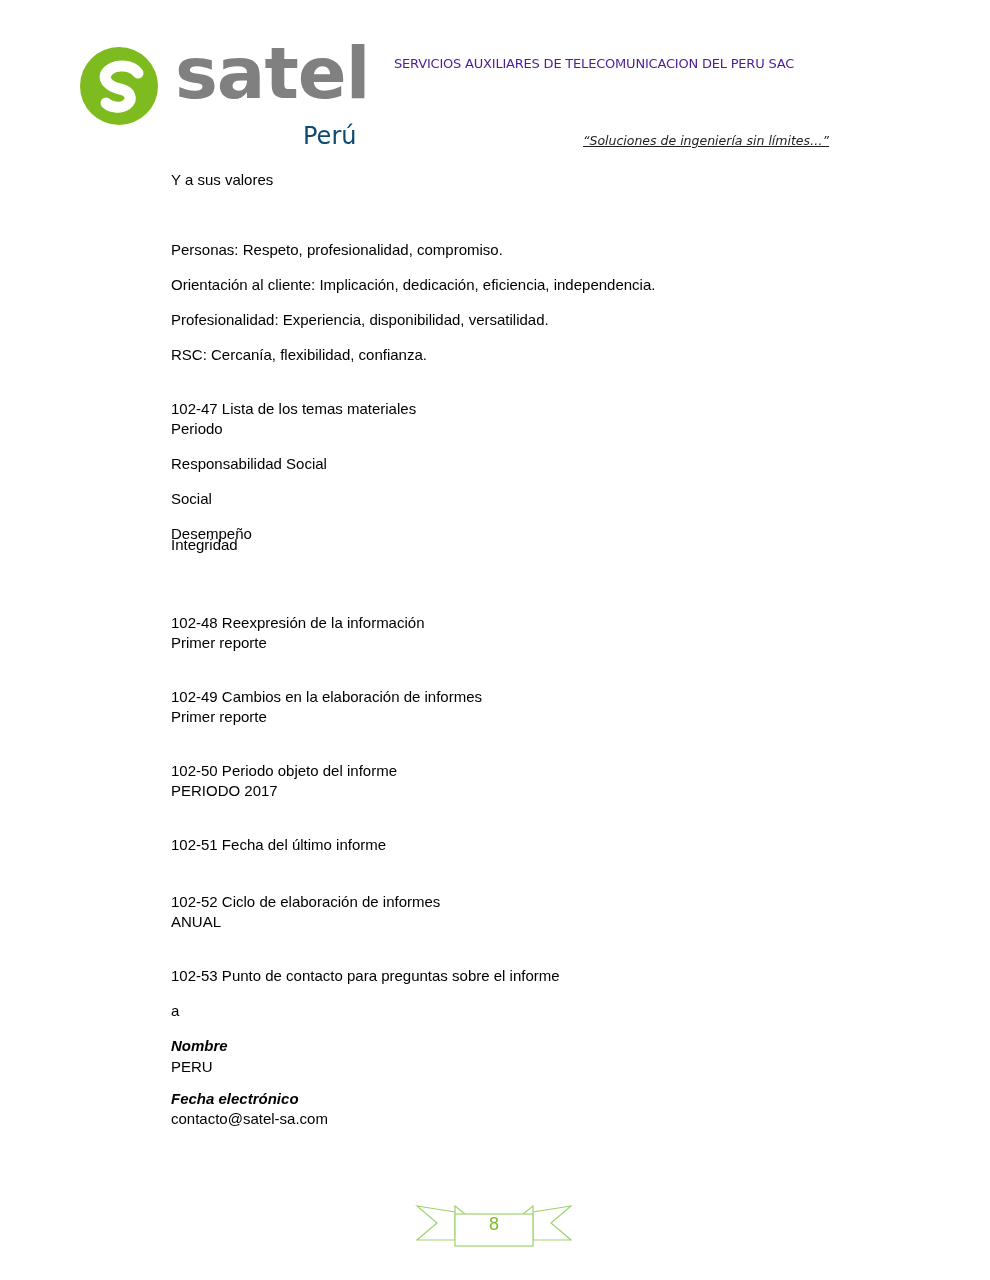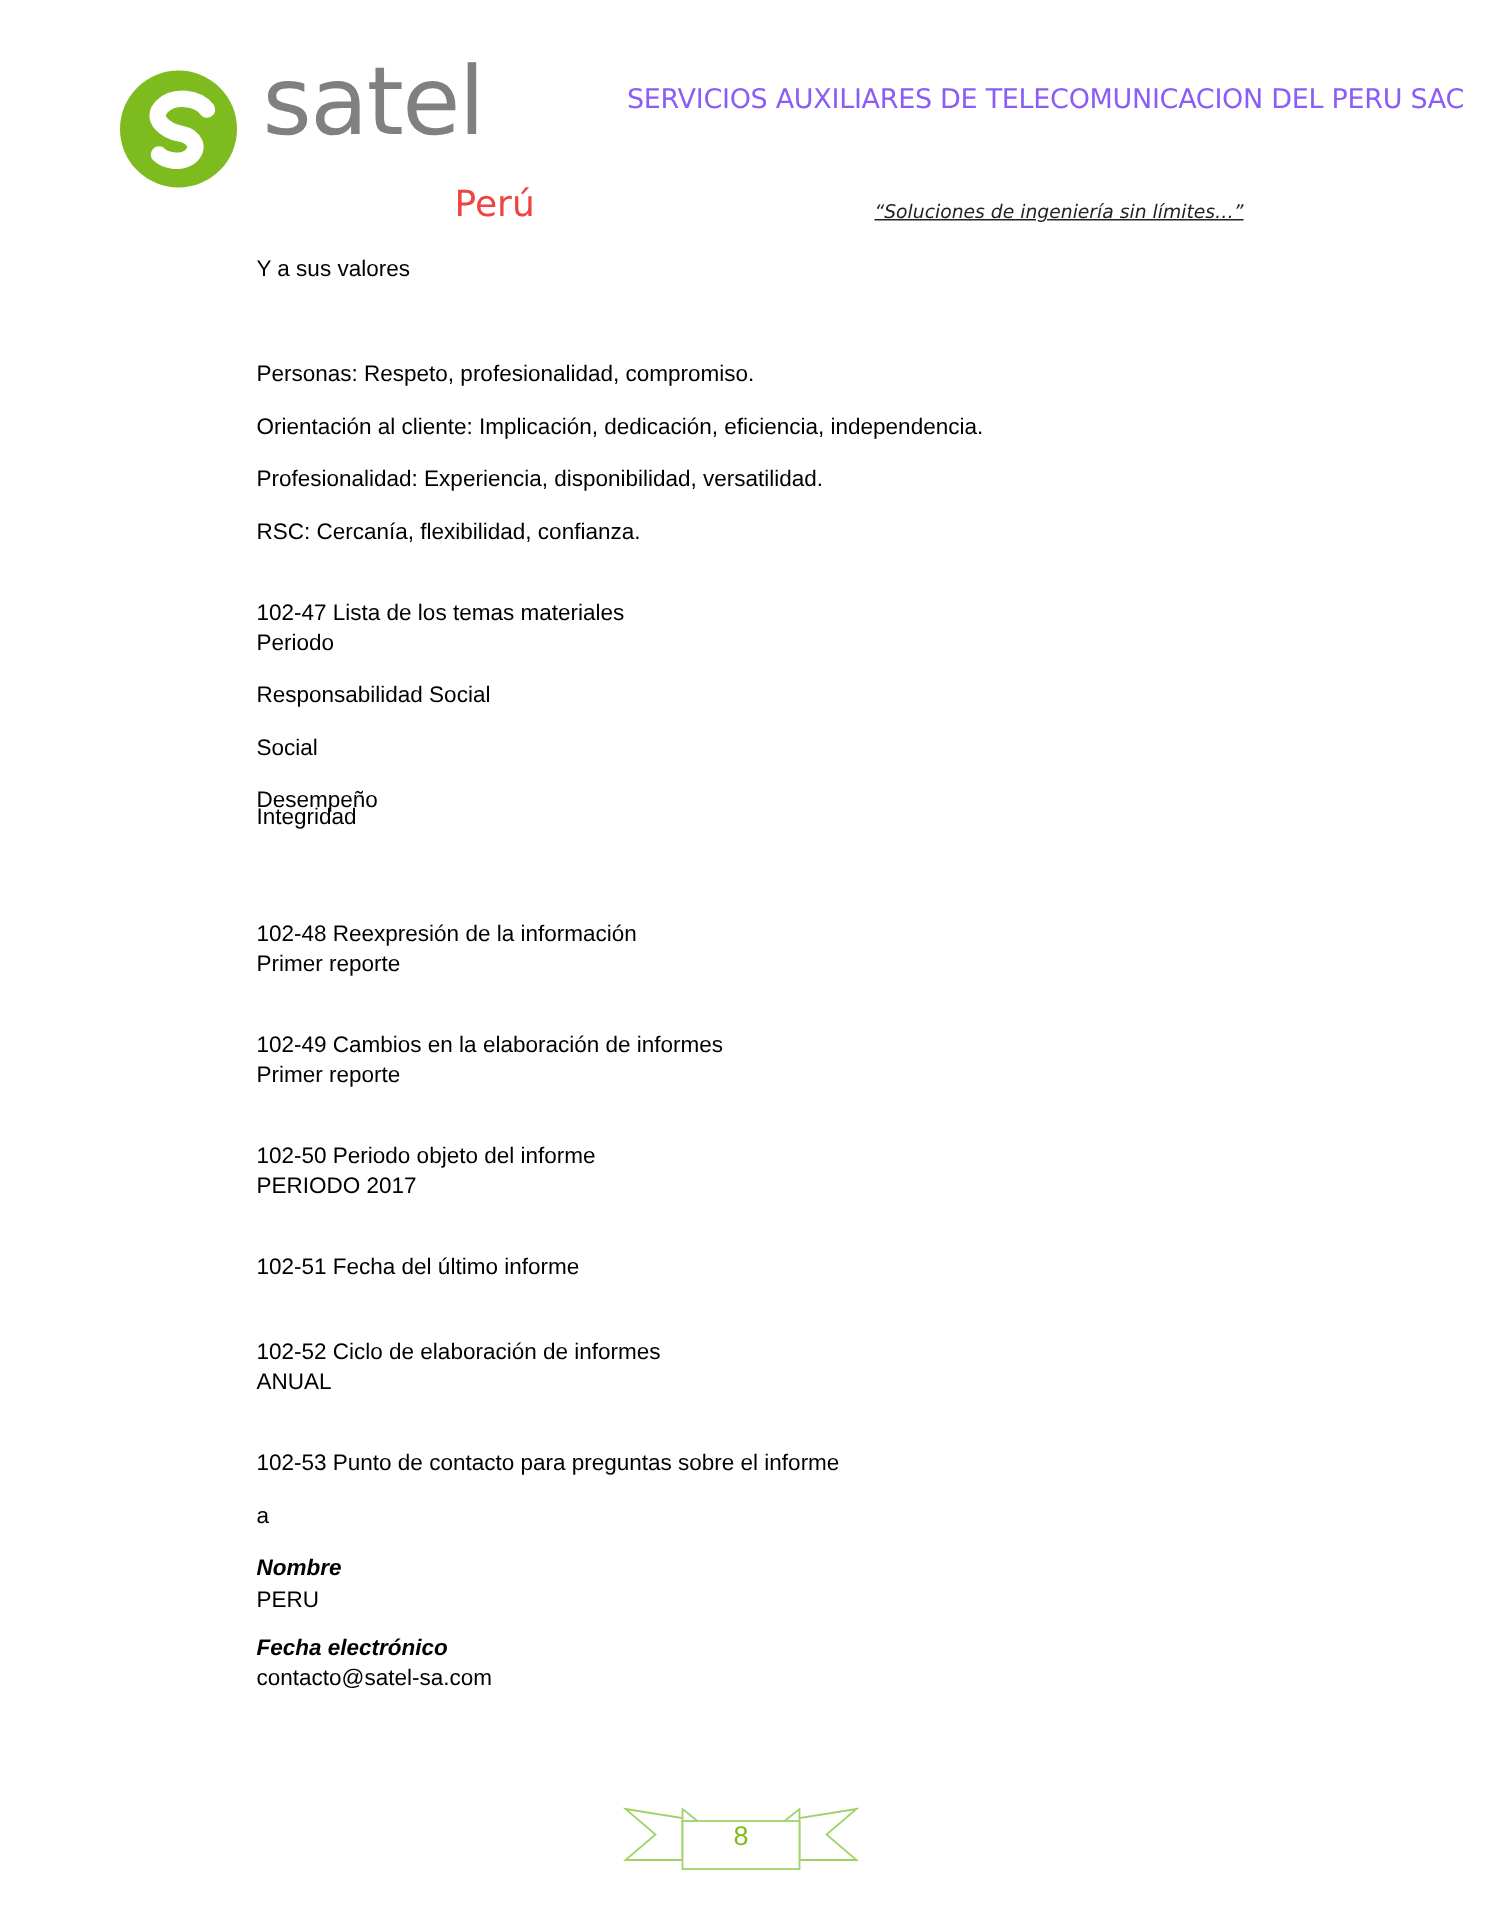--- a/index.html
+++ b/index.html
@@ -1,21 +1,21 @@
 <!DOCTYPE html>
 <html><head>
 <meta charset="utf-8">
 <style>
   html, body { margin: 0; padding: 0; background: #ffffff; }
   body { width: 990px; height: 1280px; position: relative; overflow: hidden; font-family: "Liberation Sans", sans-serif; color: #000; }
   .logo { position: absolute; left: 80px; top: 45px; width: 290px; height: 110px; }
   .logo-circle { position: absolute; left: 0; top: 2px; width: 78px; height: 78px; border-radius: 50%; background: #7dbb1e; overflow: hidden; }
-  .logo-word { position: absolute; left: 95px; top: -14px; font-family: "DejaVu Sans", sans-serif; font-weight: normal; font-size: 63px; color: #808080; letter-spacing: -1px; }
-  .logo-sub { position: absolute; left: 223px; top: 77px; font-family: "DejaVu Sans", sans-serif; font-size: 24px; color: #ef4444; }
-  .company { position: absolute; left: 394px; top: 56px; font-family: "DejaVu Sans", sans-serif; font-size: 18px; color: #8b5cf6; letter-spacing: -0.2px; margin-left: 24px; }
+  .logo-word { position: absolute; left: 95px; top: -14px; font-family: "DejaVu Sans", sans-serif; font-weight: bold; font-size: 72px; color: #808080; letter-spacing: -1px; }
+  .logo-sub { position: absolute; left: 223px; top: 77px; font-family: "DejaVu Sans", sans-serif; font-size: 24px; color: #0c4a6e; }
+  .company { position: absolute; left: 394px; top: 56px; font-family: "DejaVu Sans", sans-serif; font-size: 13px; color: #4c1d95; letter-spacing: -0.2px; }
   .tagline { position: absolute; left: 583px; top: 133px; font-family: "DejaVu Sans", sans-serif; font-style: italic; font-size: 12.5px; color: #222; text-decoration: underline; }
   .p { position: absolute; left: 171px; font-size: 15px; line-height: 18px; white-space: nowrap; }
   .b { font-weight: normal; }
   .bi { font-weight: bold; font-style: italic; }
   .footer { position: absolute; left: 415px; top: 1202px; width: 158px; height: 46px; }
   .page-num { position: absolute; left: 0; width: 158px; top: 12px; text-align: center; font-size: 18px; color: #7dbb1e; font-family: "Liberation Sans", sans-serif; }
 </style>
 </head>
 <body>
 

